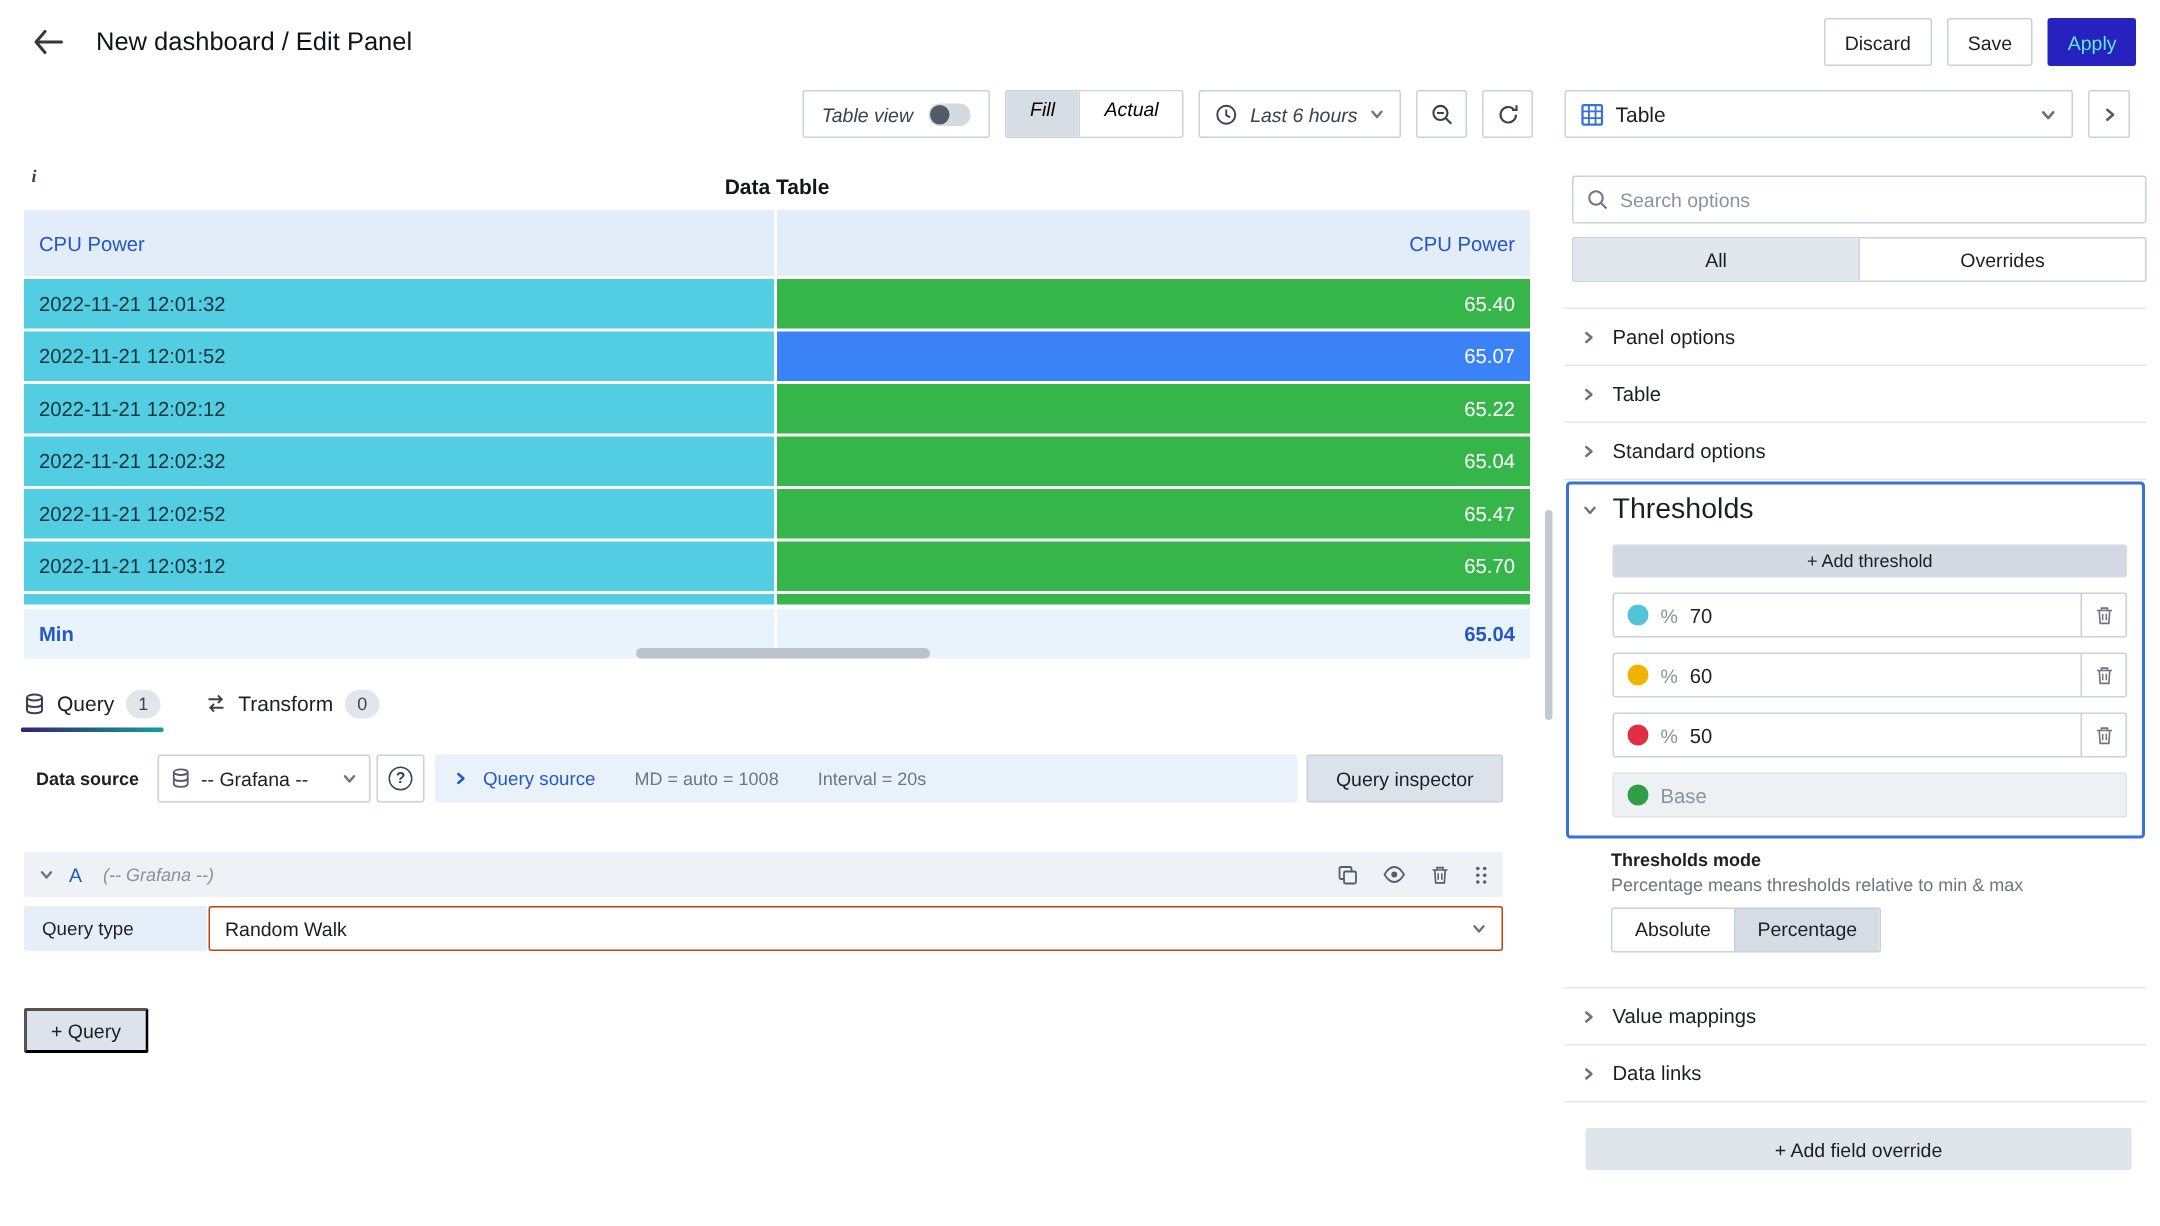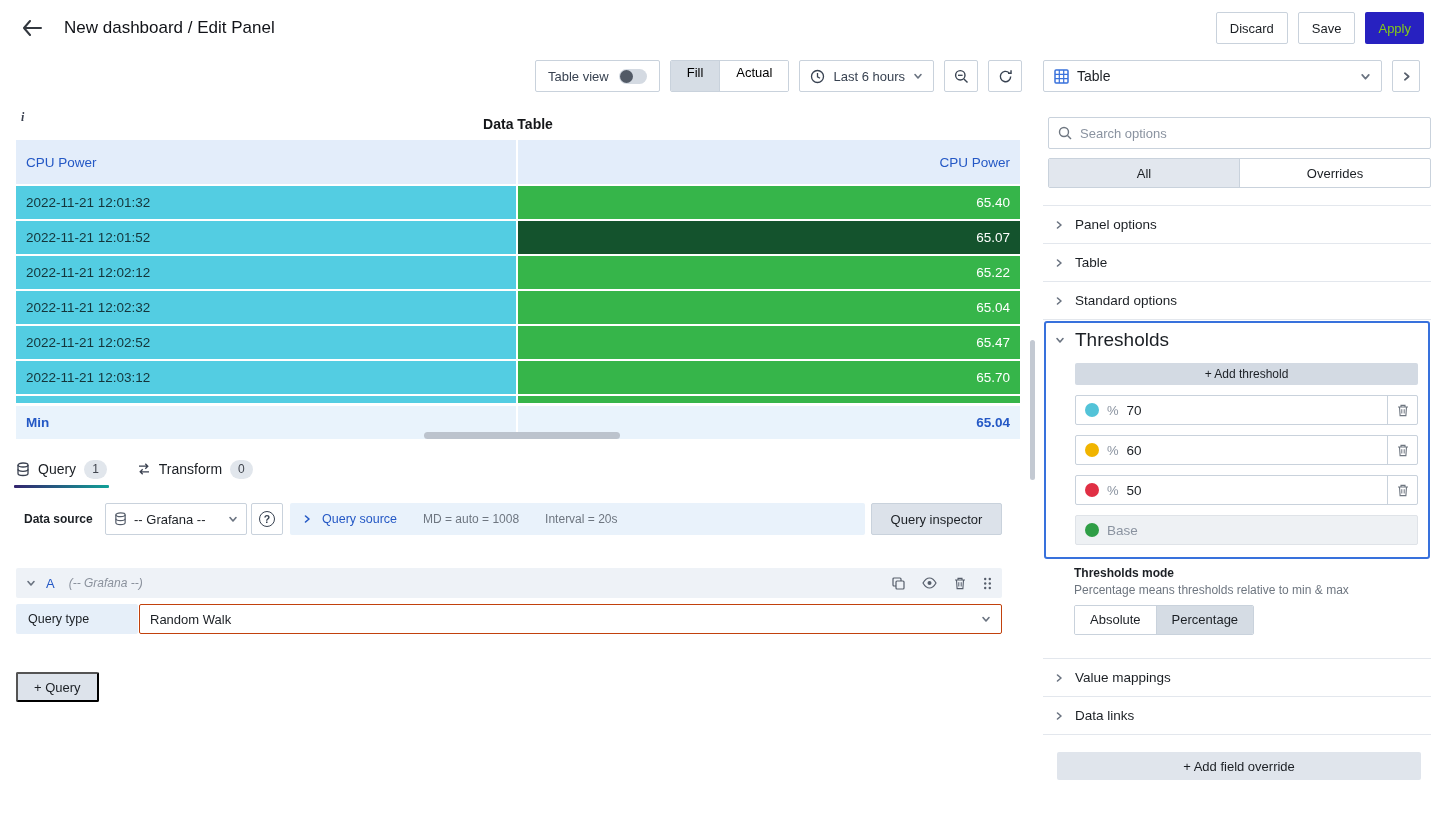--- a/index.html
+++ b/index.html
@@ -9,26 +9,26 @@
   svg { display:block; }
 
   
   .topbar { position:absolute; top:0; left:0; width:1440px; height:56px; display:flex; align-items:center; padding:0 16px; }
   .back-btn { width:32px; height:32px; display:flex; align-items:center; justify-content:center; cursor:pointer; color:#33383f; }
   .page-title { margin-left:16px; font-size:17px; font-weight:500; color:#111318; }
   .topbar-spacer { flex:1; }
   .btn { height:32px; border-radius:2px; font-size:13px; display:inline-flex; align-items:center; justify-content:center;
          padding:0 13px; border:1px solid transparent; cursor:pointer; white-space:nowrap; }
   .btn-outline { background:#fff; border-color:#c9d2dc; color:#1b1f24; }
-  .btn-primary { color:#84cc16; font-weight:500; border:none; }
+  .btn-primary { color:#5eead4; font-weight:500; border:none; }
   .topbar .btn { margin-left:10px; }
 
   
   .toolbar { position:absolute; top:60px; left:0; width:1022px; height:32px; display:flex; justify-content:flex-end; align-items:center; gap:10px; }
-  .pill { height:32px; border:1px solid #c9d2dc; border-radius:2px; display:flex; align-items:center; background:#fff; }
+  .pill { height:32px; border:1px solid #c9d2dc; border-radius:2px; display:flex; align-items:center; background:#fff;font-style:italic; }
   .tableview { padding:0 12px; gap:10px; cursor:pointer; }
   .tableview-label { font-size:13px; color:#384251; }
   .toggle { width:28px; height:15px; background:#d4dae2; border-radius:8px; position:relative; cursor:pointer; }
   .toggle .knob { position:absolute; left:1px; top:1px; width:13px; height:13px; border-radius:50%; background:#525a66; }
   .seg-group { overflow:hidden; }
   .seg { height:36px; line-height:30px; padding:0 16px; font-size:13px; color:#000000; cursor:pointer; background:#fff; }
   .seg.selected { background:#d6dde5; font-weight:500; }
   .seg + .seg { border-left:1px solid #c9d2dc; }
   .timepicker { padding:0 10px; gap:8px; cursor:pointer; color:#384251; }
   .timepicker-label { font-size:13px; font-weight:500; color:#384251; }
@@ -204,21 +204,21 @@
       <div class="cell cell-left" style="background-color: rgb(227, 237, 250);">CPU Power</div>
       <div class="cell cell-right" style="background-color: rgb(227, 237, 250);">CPU Power</div>
     </div>
 
     <div class="grid-row trow">
       <div class="cell cell-left" style="background-color: rgb(83, 205, 226);">2022-11-21 12:01:32</div>
       <div class="cell cell-right" style="background-color: rgb(54, 181, 74);">65.40</div>
     </div>
     <div class="grid-row trow">
       <div class="cell cell-left" style="background-color: rgb(83, 205, 226);">2022-11-21 12:01:52</div>
-      <div class="cell cell-right" style="background-color: #14532d;">65.07</div>
+      <div class="cell cell-right" style="background-color: #3b82f6;">65.07</div>
     </div>
     <div class="grid-row trow">
       <div class="cell cell-left" style="background-color: rgb(83, 205, 226);">2022-11-21 12:02:12</div>
       <div class="cell cell-right" style="background-color: rgb(54, 181, 74);">65.22</div>
     </div>
     <div class="grid-row trow">
       <div class="cell cell-left" style="background-color: rgb(83, 205, 226);">2022-11-21 12:02:32</div>
       <div class="cell cell-right" style="background-color: rgb(54, 181, 74);">65.04</div>
     </div>
     <div class="grid-row trow">

